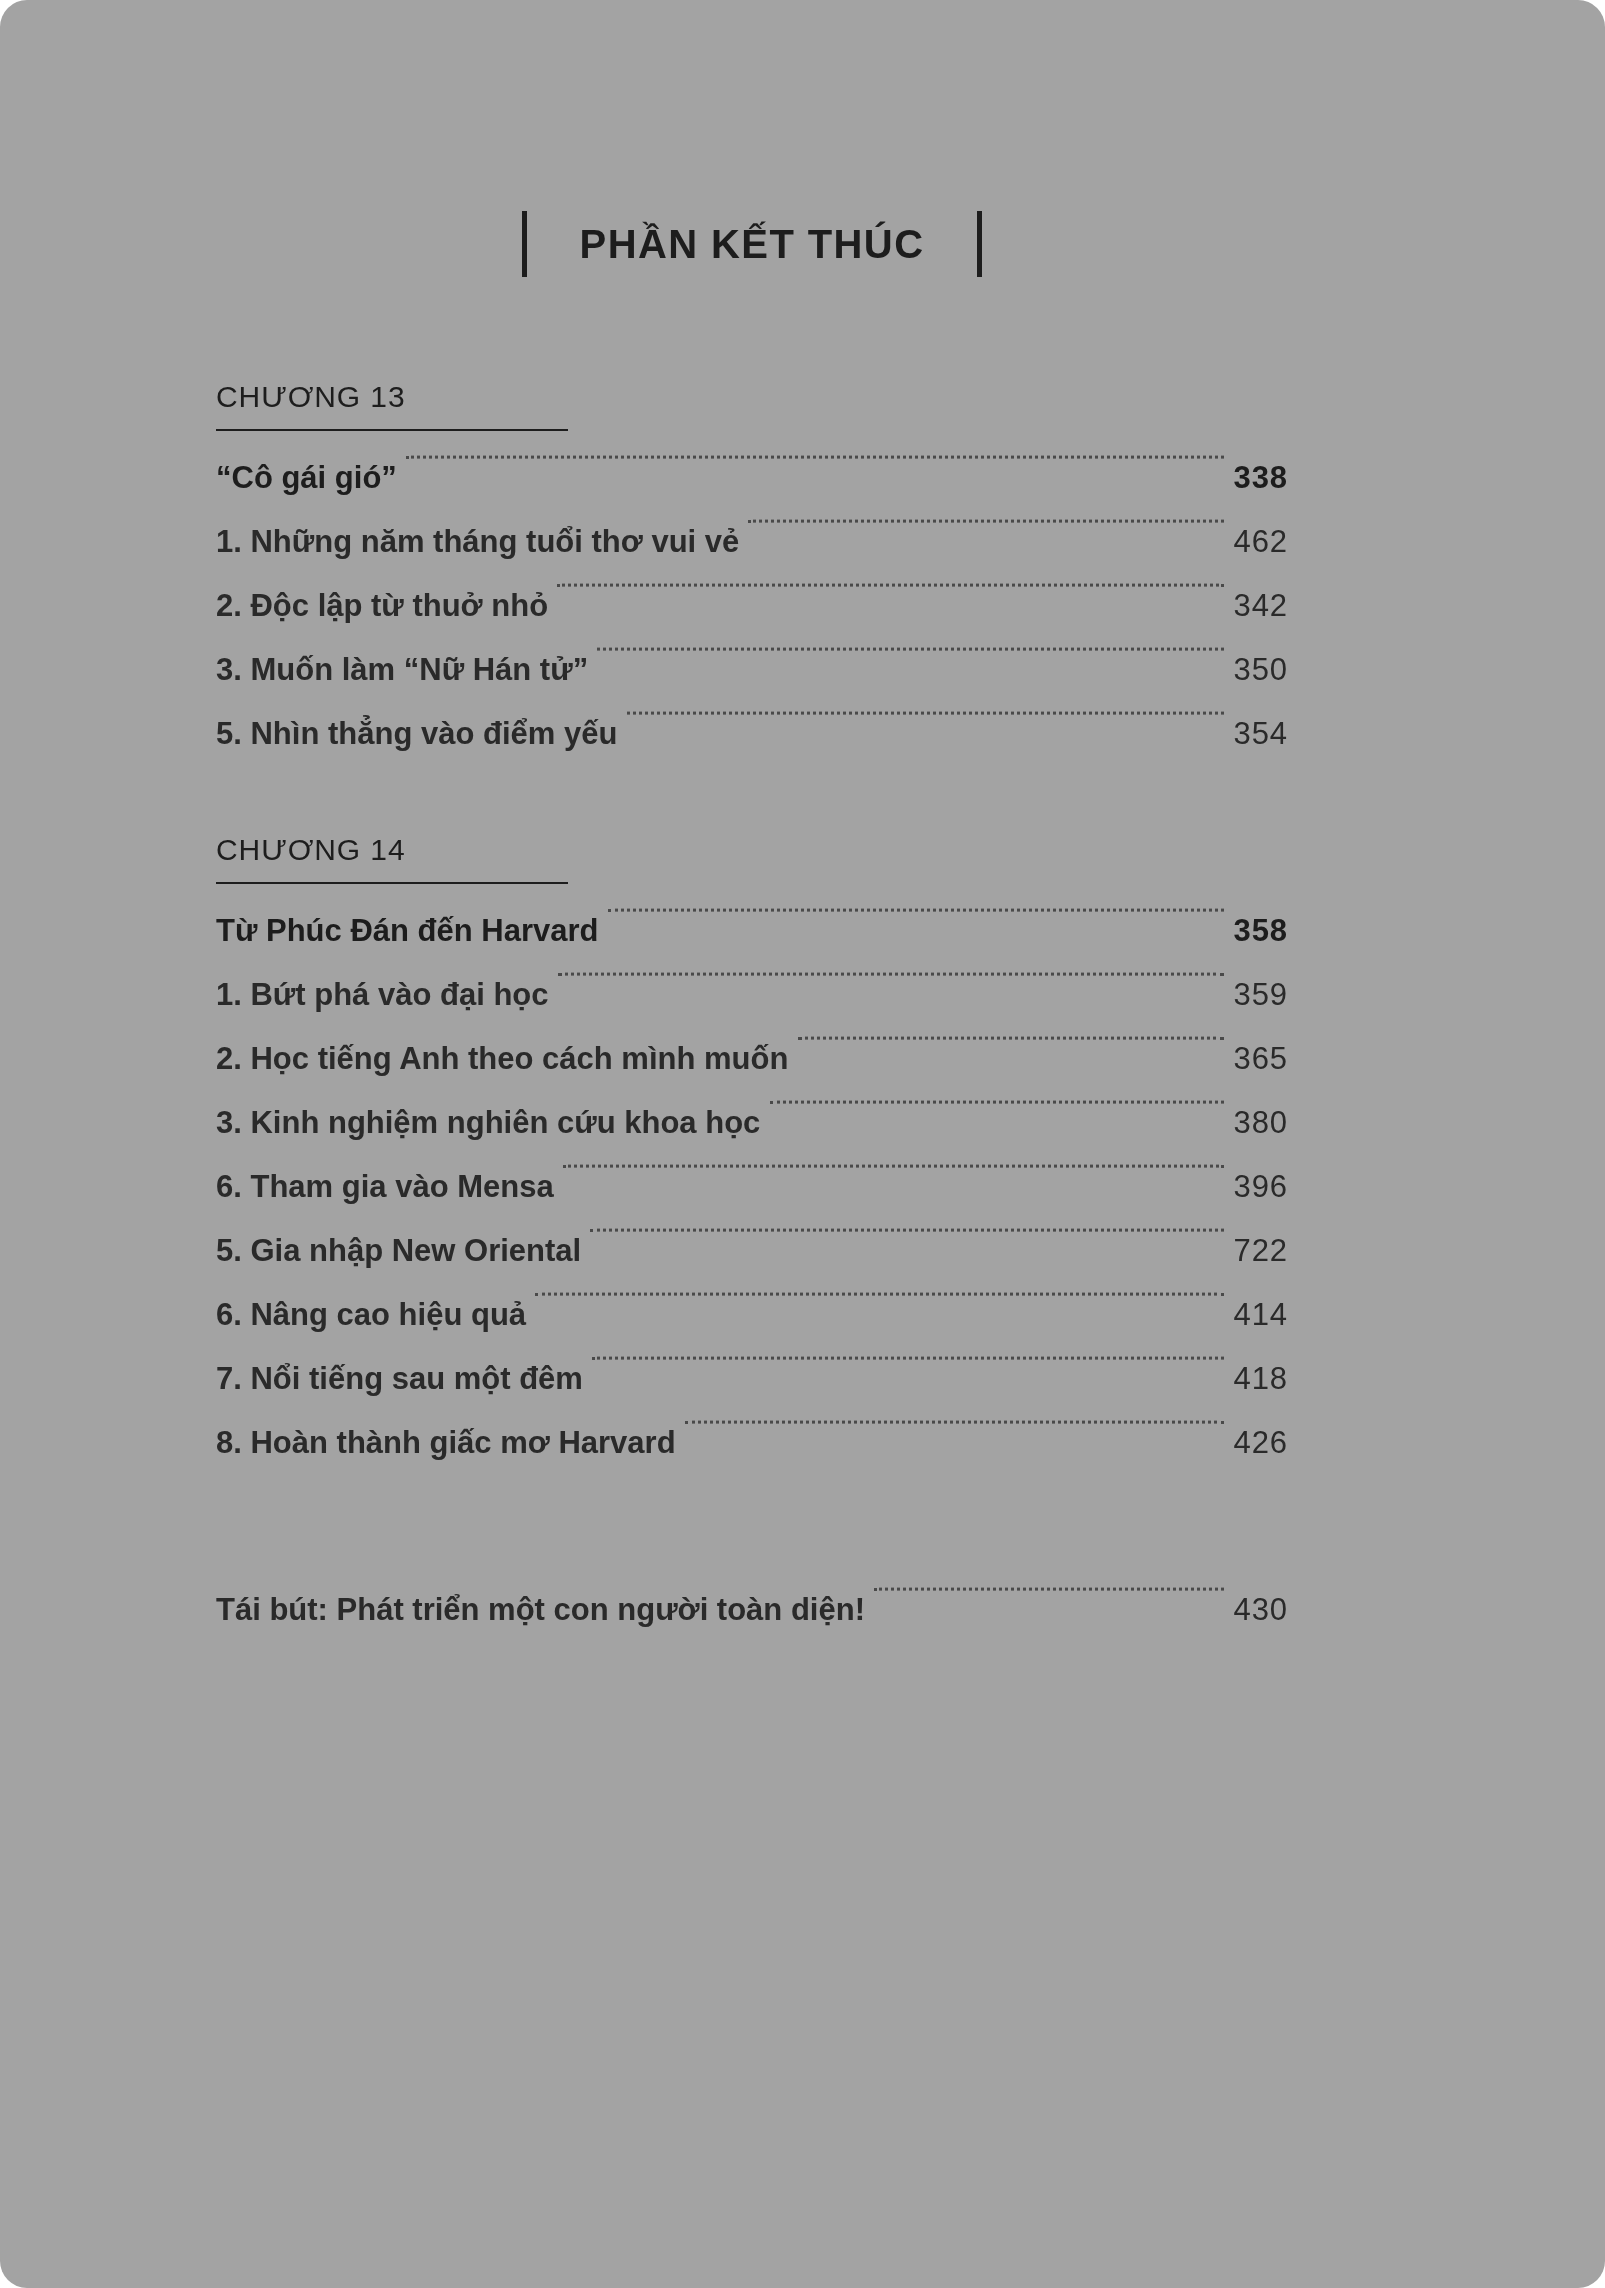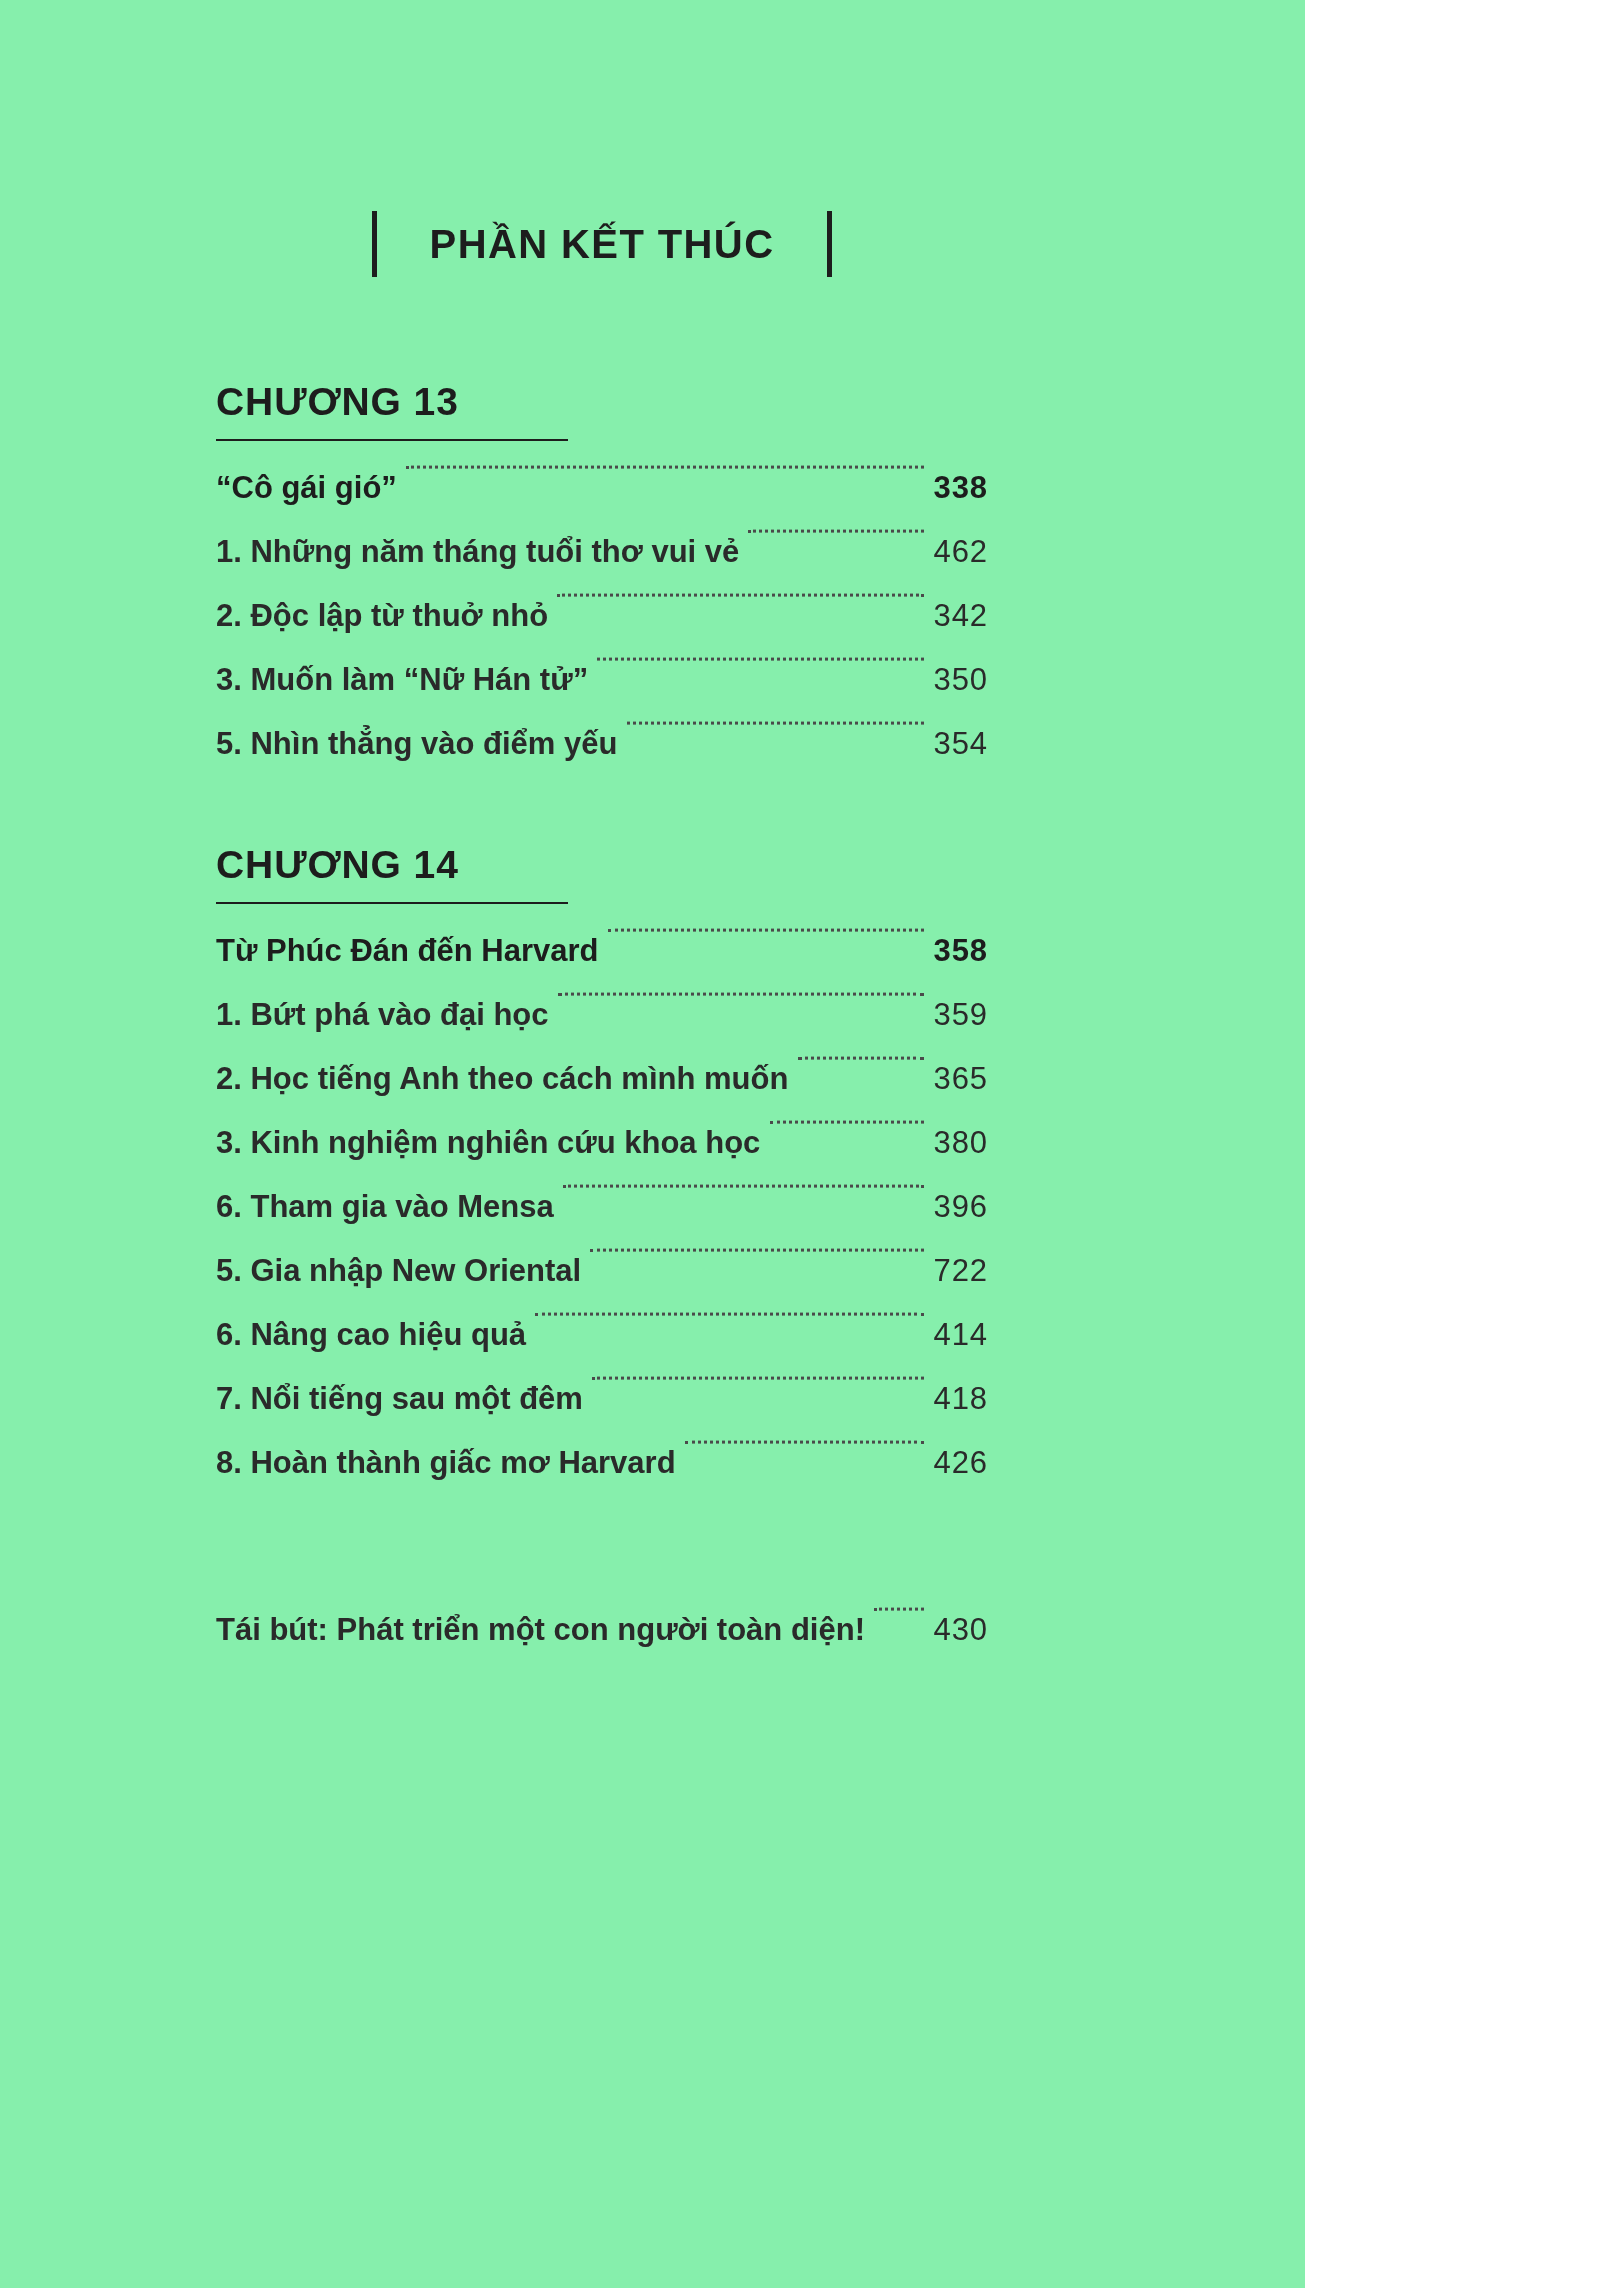--- a/index.html
+++ b/index.html
@@ -3,26 +3,27 @@
 <meta charset="utf-8">
 <style>
   * { margin: 0; padding: 0; box-sizing: border-box; }
 
   html, body {
     background: #ffffff;
   }
 
   .page {
     position: relative;
-    width: 1305px;
+    width: 1605px;
     min-height: 2288px;
-    background: #86efac;
+    background: #a3a3a3;
     padding: 211px 317px 92px 216px;
     color: #212121;
     font-family: "Liberation Sans", sans-serif;
+    border-radius: 27px;
   }
 
   
   .title-row {
     display: flex;
     justify-content: center;
     align-items: center;
     gap: 53px;
     margin-bottom: 103px;
   }
@@ -41,22 +42,22 @@
     white-space: nowrap;
   }
 
   
   .chapter-section { margin: 0; }
 
   .chapter-section + .chapter-section { margin-top: 68px; }
 
   .chapter-heading {
     display: inline-block;
-    font-size: 39px;
-    font-weight: bold;
+    font-size: 30px;
+    font-weight: normal;
     letter-spacing: 0.9px;
     color: #1d1d1d;
     border-bottom: 2.8px solid #1d1d1d;
     padding-bottom: 14.7px;
     min-width: 352px;
     margin-bottom: 14.7px;
   }
 
   
   .toc-entry {

